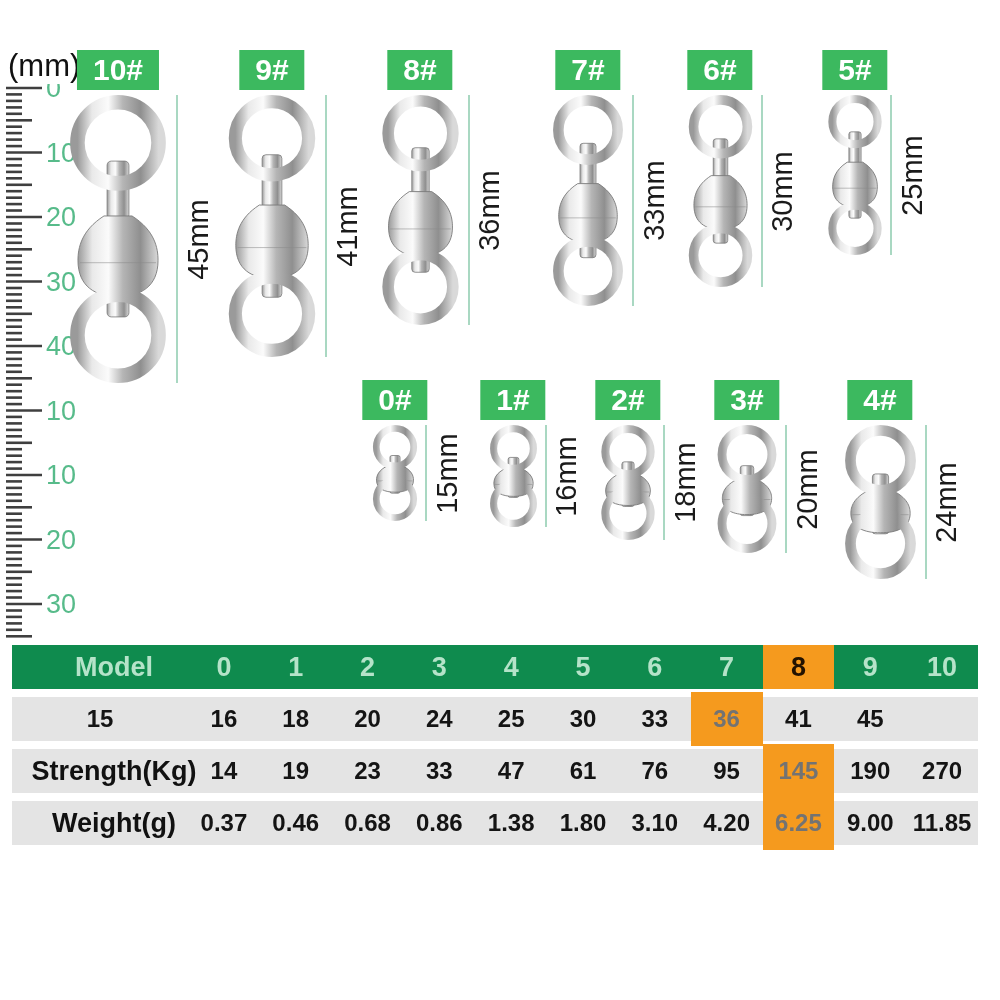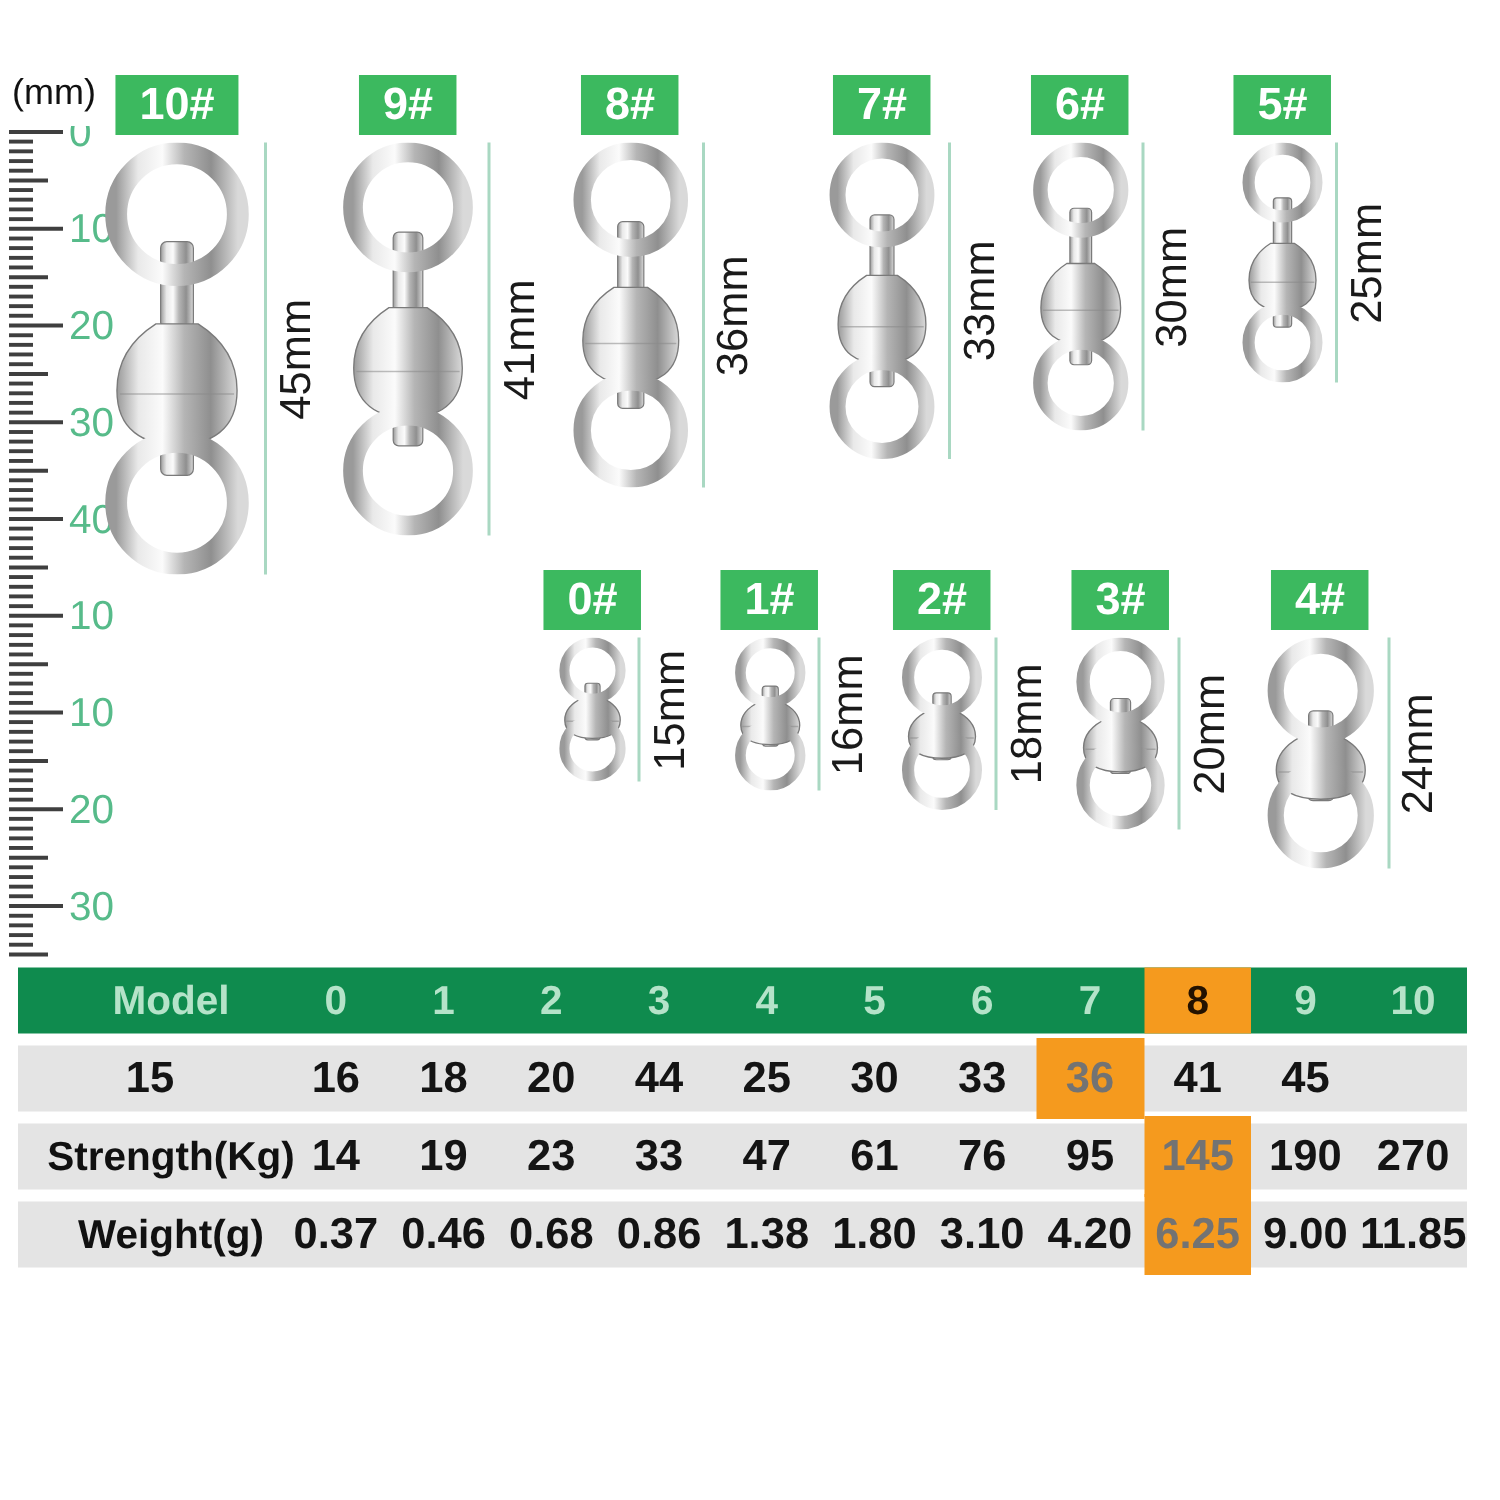--- a/index.html
+++ b/index.html
@@ -1,21 +1,21 @@
 <!DOCTYPE html>
 <html><head>
 <meta charset="utf-8">
 <style>
   html,body{margin:0;padding:0;background:#ffffff;}
   #canvas{
     position:relative;width:1000px;height:1000px;background:#ffffff;overflow:hidden;
     font-family:"Liberation Sans","DejaVu Sans",sans-serif;color:#141414;
   }
   
-  .unit-label{position:absolute;left:8px;top:48px;font-size:24px;color:#111;}
+  .unit-label{position:absolute;left:8px;top:48px;font-size:31px;color:#111;}
   
   #ruler{position:absolute;left:2px;top:84px;}
   
   .pill{
     position:absolute;transform:translateX(-50%);
     background:#3cb95f;color:#ffffff;font-weight:700;font-size:30px;
     padding:2px 16px;border-radius:0;line-height:36px;white-space:nowrap;
   }
   
   .mline{position:absolute;width:2px;background:#a9d8c2;}
@@ -29,21 +29,21 @@
     height:44px;margin-bottom:8px;
   }
   .trow .cell{
     display:flex;align-items:center;justify-content:center;
     font-weight:700;position:relative;
   }
   .trow.header{background:#0f8b4e;}
   .trow.header .cell{color:#b5e3c9;font-size:27px;}
   .trow.header .cell.hl{background:#f59a1e;color:#231200;}
   .trow.datarow{background:#e4e4e4;}
-  .trow.datarow .cell{color:#141414;font-size:29px;}
+  .trow.datarow .cell{color:#141414;font-size:24px;}
   .trow.datarow .cell.hl::before{
     content:"";position:absolute;left:0;right:0;top:-5px;bottom:-5px;background:#f59a1e;
   }
   .trow.datarow .cell.hl span{position:relative;z-index:1;color:#737373;}
   .trow .cell.rowlabel{font-size:27px;color:#111;padding-left:28px;}
   
   #note{position:absolute;left:38px;top:851px;font-size:27px;line-height:36px;color:#161616;}
 </style>
 </head>
 <body>
@@ -328,21 +328,21 @@
         <div class="cell">
           <span>16</span>
         </div>
         <div class="cell">
           <span>18</span>
         </div>
         <div class="cell">
           <span>20</span>
         </div>
         <div class="cell">
-          <span>44</span>
+          <span>24</span>
         </div>
         <div class="cell">
           <span>25</span>
         </div>
         <div class="cell">
           <span>30</span>
         </div>
         <div class="cell">
           <span>33</span>
         </div>

